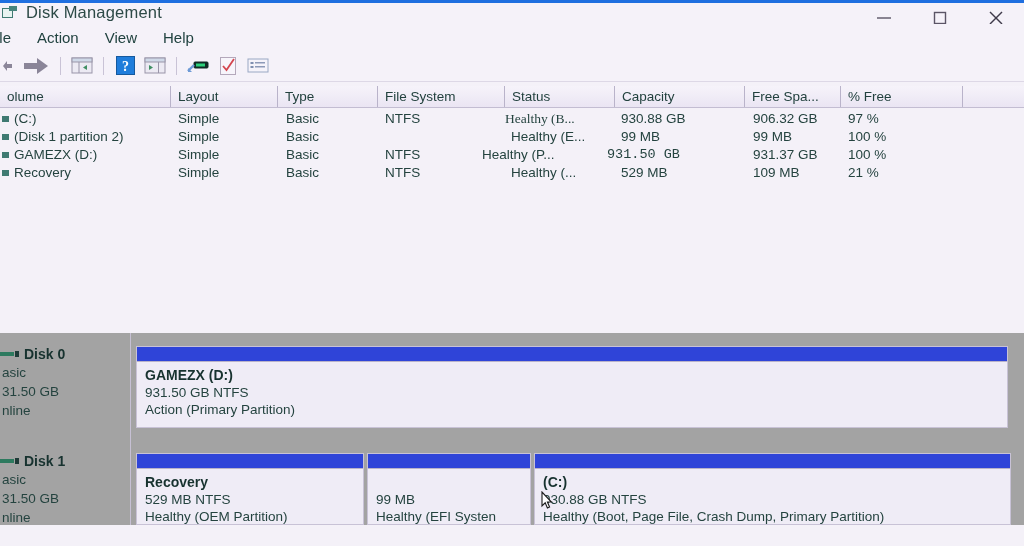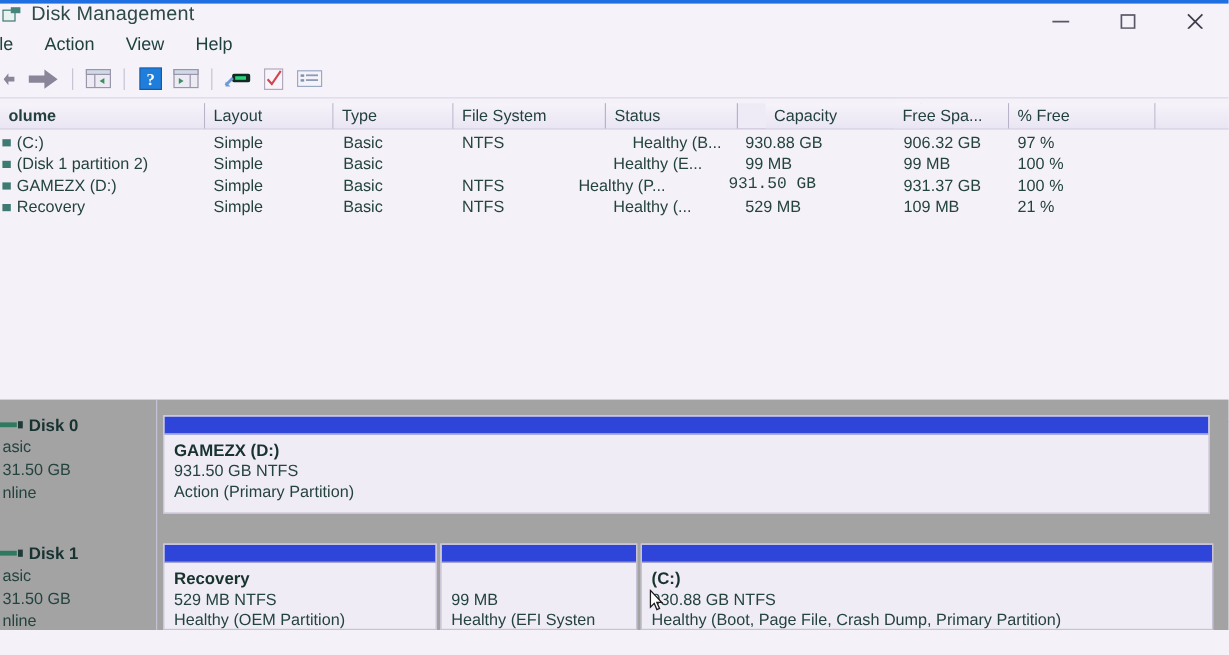--- a/index.html
+++ b/index.html
@@ -354,40 +354,40 @@
         <rect x="1" y="2" width="20" height="13" fill="#f5f3fa" stroke="#9aa8c4"></rect>
         <rect x="3.5" y="5" width="3" height="2" fill="#7f8fb0"></rect>
         <rect x="3.5" y="9" width="3" height="2" fill="#7f8fb0"></rect>
         <rect x="8" y="5" width="10" height="1.5" fill="#8d9ab8"></rect>
         <rect x="8" y="9" width="10" height="1.5" fill="#8d9ab8"></rect>
       </svg>
     </div>
   </div>
 
   <div class="listhead">
-    <div class="hcell first" style="left:0px;   width:171px;font-weight:bold;">olume</div>
+    <div class="hcell first" style="left:0px;   width:171px;">olume</div>
     <div class="hcell" style="left:171px; width:107px;">Layout</div>
     <div class="hcell" style="left:278px; width:100px;">Type</div>
     <div class="hcell" style="left:505px; width:110px;">Status</div>
     <div class="hcell" style="left:378px; width:127px;">File System</div>
-    <div class="hcell" style="left:638px; width:130px;">Capacity</div>
+    <div class="hcell" style="left:615px; width:130px;">Capacity</div>
     <div class="hcell" style="left:745px; width:96px;">Free Spa...</div>
     <div class="hcell" style="left:841px; width:122px;">% Free</div>
     <div class="hcell" style="left:963px; width:61px; border-right:none;"></div>
   </div>
 
   <div class="listbody">
 
     <div class="row" style="top:2px;">
       <span class="vol-ico"></span>
       <span class="cell" style="left:14px;">(C:)</span>
       <span class="cell" style="left:178px;">Simple</span>
       <span class="cell" style="left:286px;">Basic</span>
       <span class="cell" style="left:385px;">NTFS</span>
-      <span class="cell" style="left:527px;">Healthy (B...</span>
+      <span class="cell" style="left:505px;font-family:Liberation Serif, serif;">Healthy (B...</span>
       <span class="cell" style="left:621px;">930.88 GB</span>
       <span class="cell" style="left:753px;">906.32 GB</span>
       <span class="cell" style="left:848px;">97 %</span>
     </div>
 
     <div class="row" style="top:20px;">
       <span class="vol-ico"></span>
       <span class="cell" style="left:14px;">(Disk 1 partition 2)</span>
       <span class="cell" style="left:178px;">Simple</span>
       <span class="cell" style="left:286px;">Basic</span>

